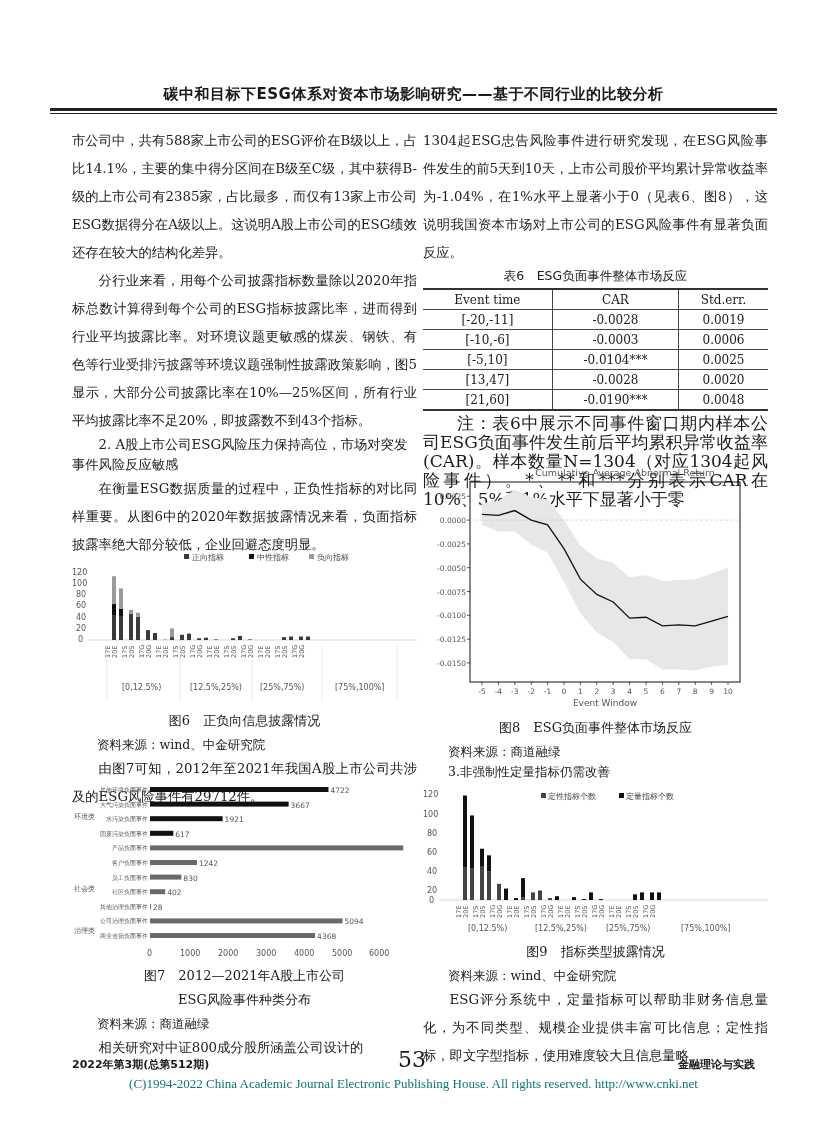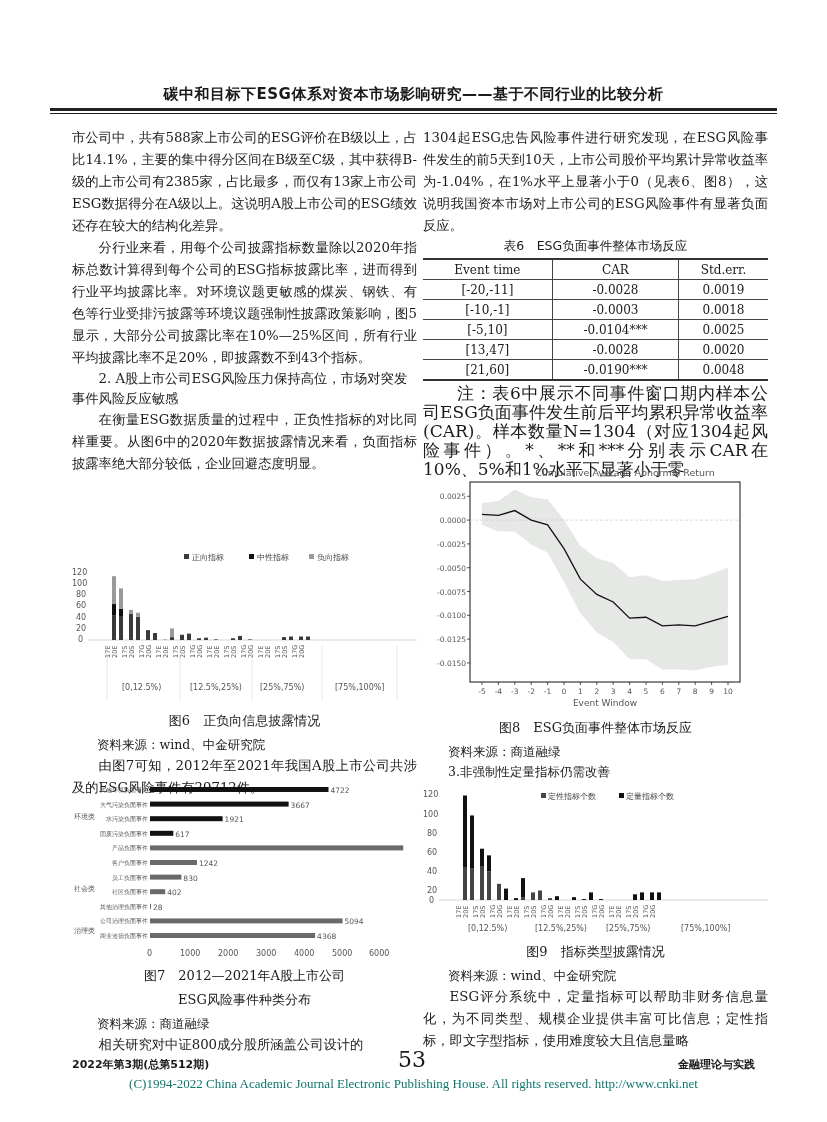--- a/index.html
+++ b/index.html
@@ -7,21 +7,21 @@
          font-family: "DejaVu Serif", "Liberation Serif", serif; color: #1a1a1a; }
   .header { position: absolute; left: 50px; top: 85px; width: 727px; text-align: center;
             font-family: "DejaVu Sans", sans-serif; font-weight: bold; font-size: 15px; letter-spacing: 0.5px; }
   .header-rule { position: absolute; left: 50px; width: 727px; top: 108px; height: 3px; background: #222; }
   .header-rule2 { position: absolute; left: 50px; width: 727px; top: 113px; height: 1px; background: #222; }
 
   .col { position: absolute; width: 345px; }
   .col-left { left: 72px; }
   .col-right { left: 423px; }
 
-  p.body { margin: 0; font-size: 13.3px; line-height: 22px; text-align: justify; }
+  p.body { margin: 0; font-size: 13.3px; line-height: 28px; text-align: justify; }
   p.indent { text-indent: 2em; }
   p.sub { margin: 0; font-size: 13.3px; line-height: 20.2px; text-indent: 2em; font-family: "DejaVu Serif", serif; }
   .caption { text-align: center; font-size: 13px; line-height: 20px; margin: 4px; }
   .source { font-size: 12.5px; line-height: 20px; text-indent: 2em; margin: 0; }
   .note { font-size: 17px; line-height: 19px; text-indent: 2em; margin: 0; text-align: justify; }
 
   table.tbl { width: 100%; border-collapse: collapse; font-size: 12px; margin-top: 2px; }
   table.tbl th, table.tbl td { text-align: center; padding: 0; height: 19px; border-bottom: 1px solid #444; }
   table.tbl th { font-weight: normal; border-top: 2px solid #333; }
   table.tbl td + td, table.tbl th + th { border-left: 1px solid #444; }
@@ -209,23 +209,23 @@
         <th>Std.err.</th>
       </tr>
     </thead>
     <tbody>
       <tr>
         <td>[-20,-11]</td>
         <td>-0.0028</td>
         <td>0.0019</td>
       </tr>
       <tr>
-        <td>[-10,-1]</td>
+        <td>[-10,-6]</td>
         <td>-0.0003</td>
-        <td>0.0018</td>
+        <td>0.0006</td>
       </tr>
       <tr>
         <td>[-5,10]</td>
         <td>-0.0104***</td>
         <td>0.0025</td>
       </tr>
       <tr>
         <td>[13,47]</td>
         <td>-0.0028</td>
         <td>0.0020</td>

